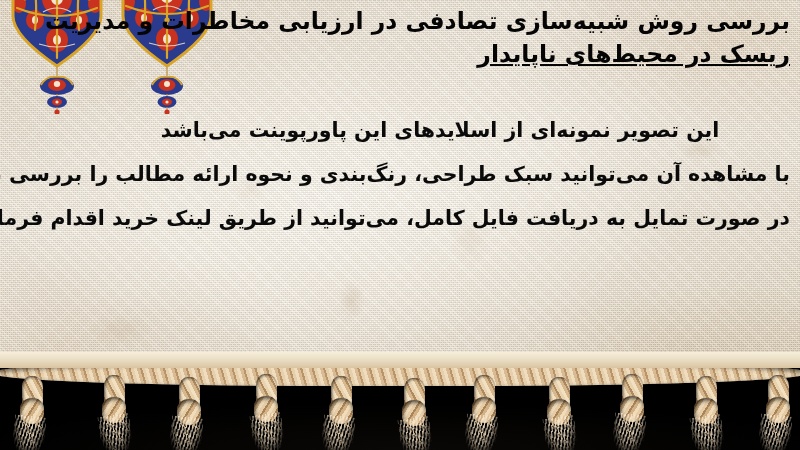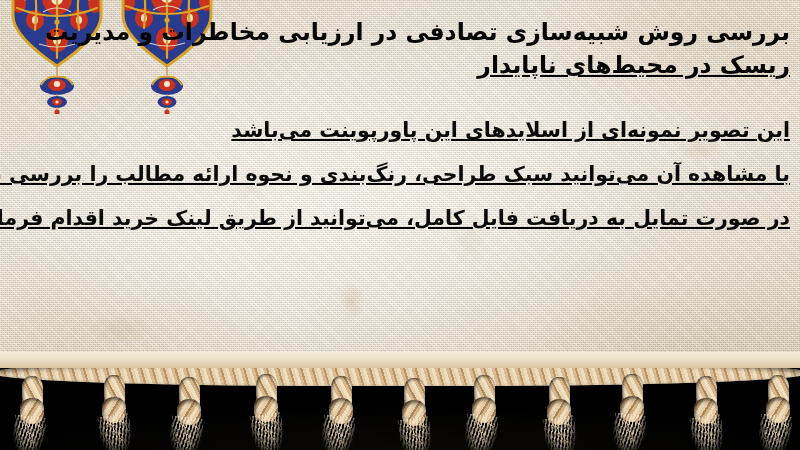--- a/index.html
+++ b/index.html
@@ -77,42 +77,41 @@
 
   
   .text-layer {
     position: absolute;
     left: 0; top: 0;
     width: 800px; height: 380px;
     direction: rtl;
   }
   .title-block {
     position: absolute;
-    top: 16px;
+    top: 5px;
     right: 10px;
     width: 560px;
     text-align: right;
   }
   .title-line {
     color: #050505;
     font-size: 23.5px;
     font-weight: bold;
     line-height: 33px;
     letter-spacing: -0.2px;
     white-space: nowrap;
   }
   .title-line.l2 { padding-right: 0px; text-decoration: underline; }
 
   .body-block {
     position: absolute;
     top: 108px;
     right: 10px;
     width: 700px;
-    text-align: right;
-    text-decoration: underline;
+    text-align: center;
   }
   .body-line {
     color: #0a0a0a;
     font-size: 20.5px;
     font-weight: bold;
     line-height: 44px;
     white-space: nowrap;
     letter-spacing: -0.1px;
   }
 

